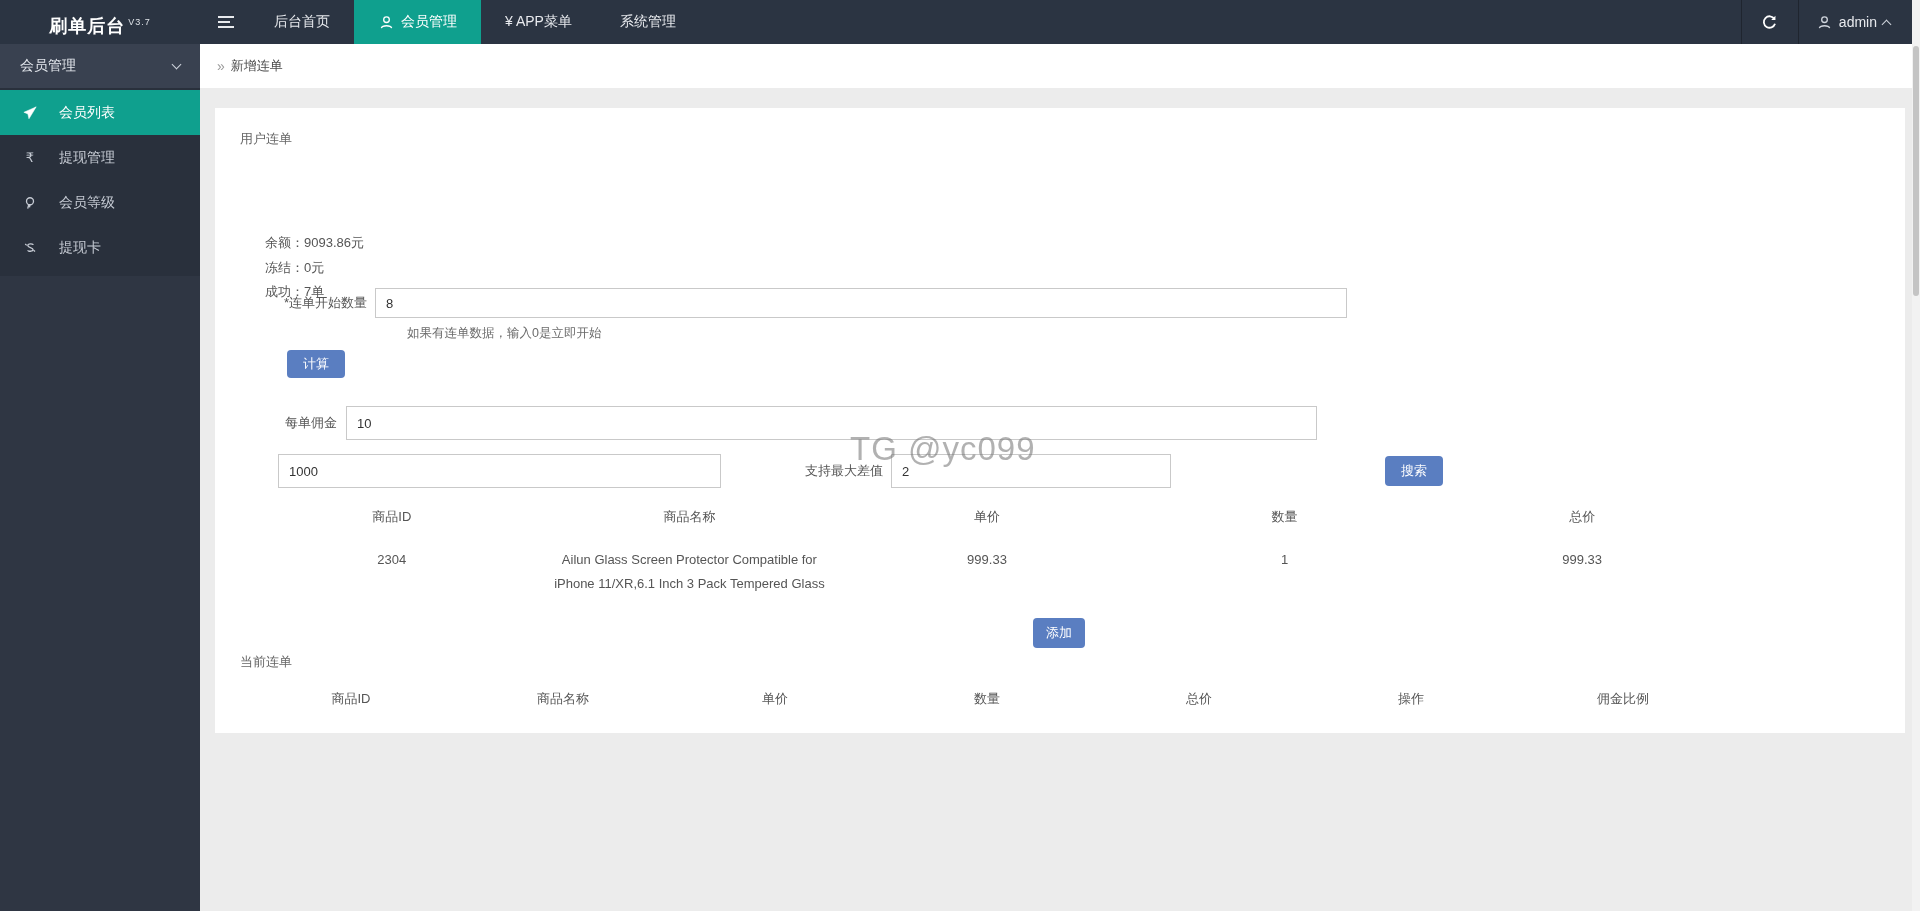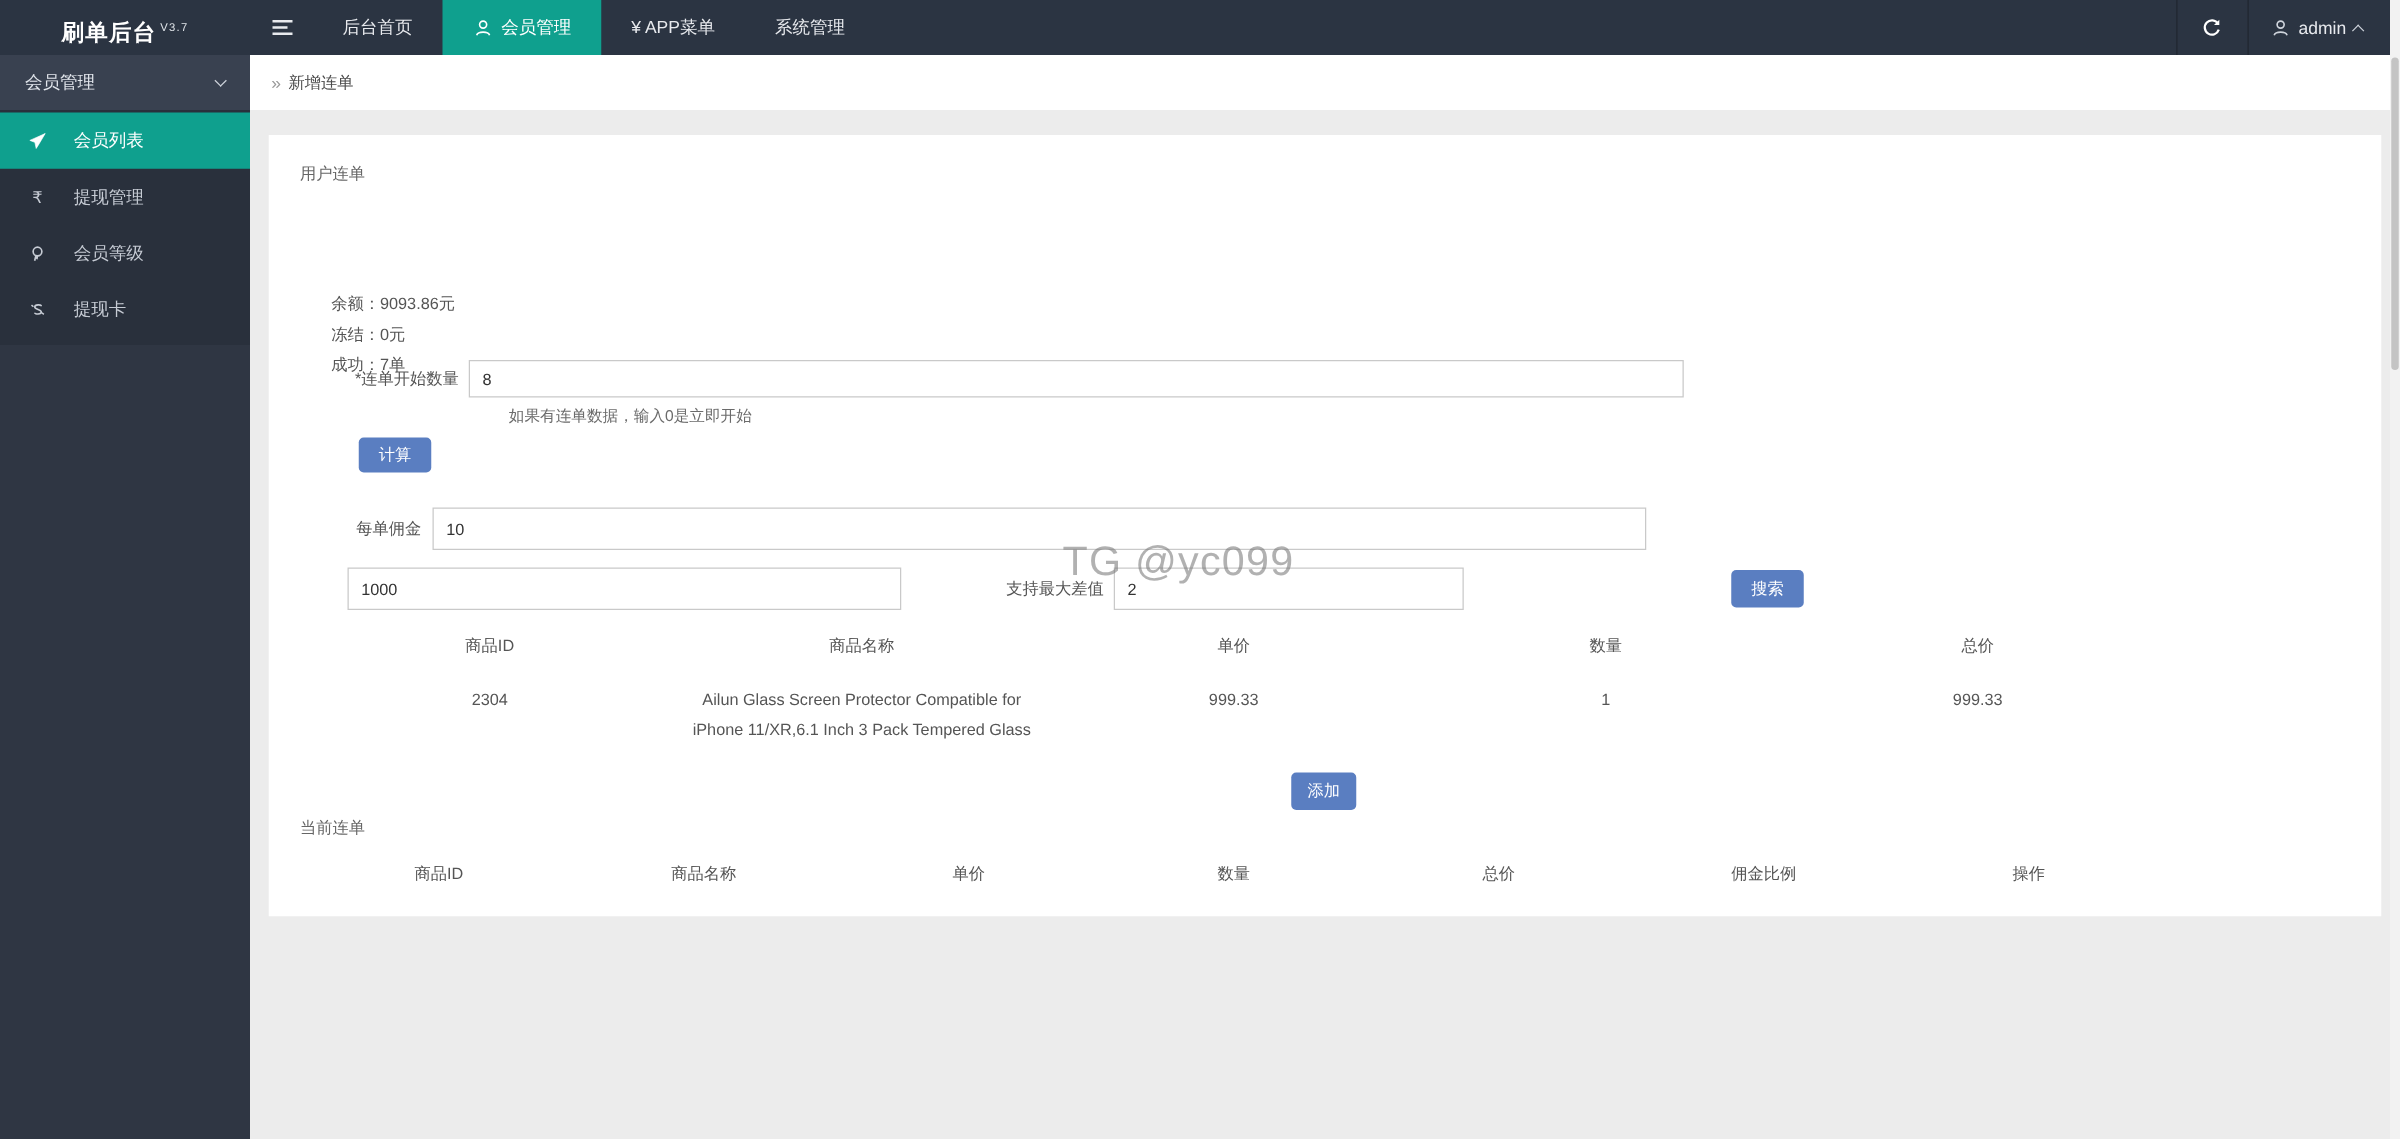--- a/index.html
+++ b/index.html
@@ -208,22 +208,22 @@
 
     <div class="abs sec-title" style="left:25px; top:545px;">当前连单</div>
 
     <div class="ctable">
       <div class="trow">
         <div class="th">商品ID</div>
         <div class="th">商品名称</div>
         <div class="th">单价</div>
         <div class="th">数量</div>
         <div class="th">总价</div>
+        <div class="th">操作</div>
         <div class="th">佣金比例</div>
-        <div class="th">操作</div>
       </div>
     </div>
 
   </div>
 </div>
 
 <div class="scrollbar">
   <div class="scroll-thumb"></div>
 </div>
 

